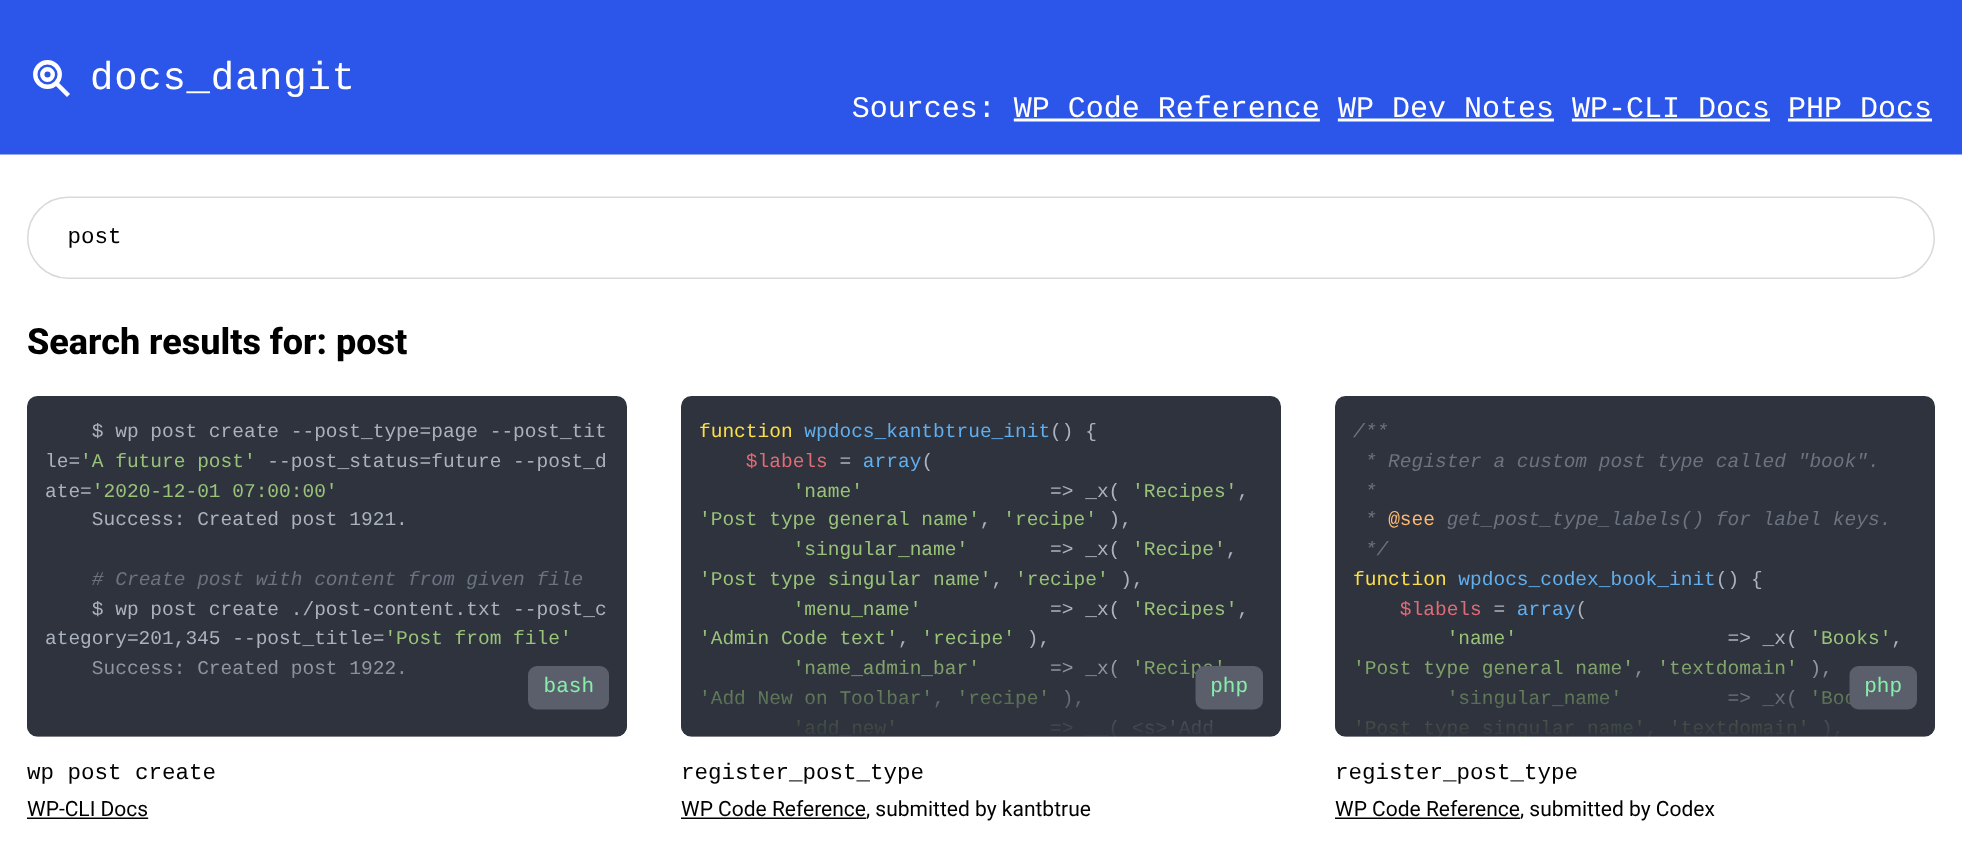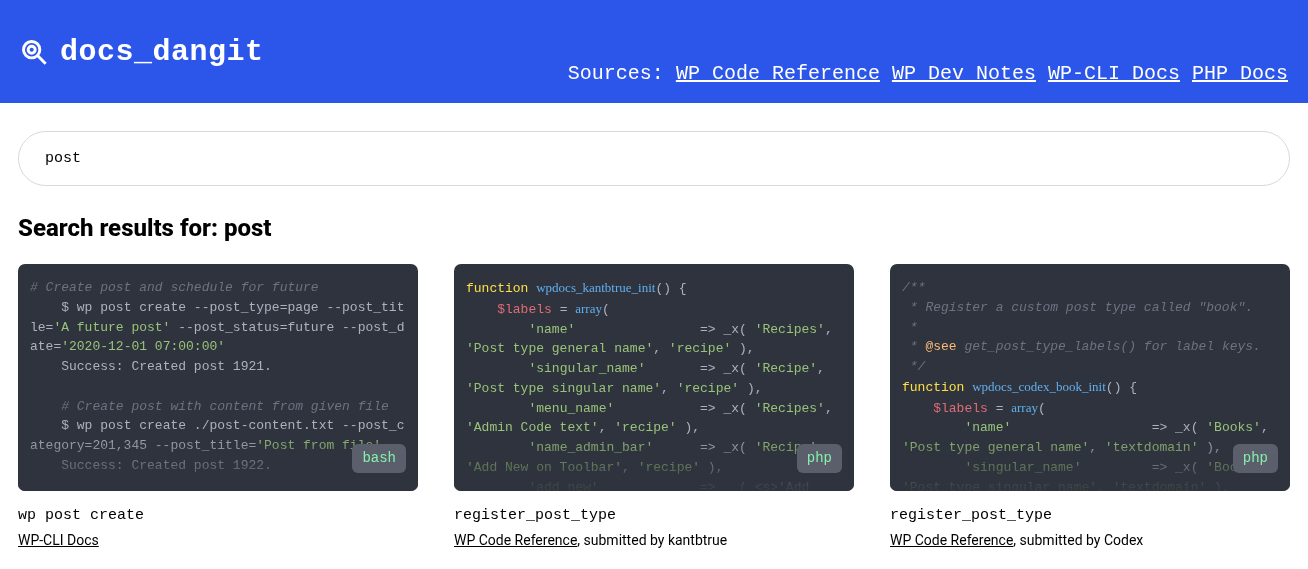--- a/index.html
+++ b/index.html
@@ -9,21 +9,21 @@
 .header {
   background: #2c56ea;
   color: #fff;
   display: flex;
   align-items: center;
   padding: 18px 20px;
   gap: 18px;
 }
 .logo-wrap { display: flex; align-items: center; gap: 12px; }
 .logo-icon { width: 28px; height: 28px; }
-.logo-text { font-size: 30px; font-weight: 700; letter-spacing: 0.5px; }
+.logo-text { font-size: 26px; font-weight: 400; letter-spacing: 0.5px; }
 .tagline { font-size: 14px; margin-left: 6px; }
 .spacer { flex: 1; }
 .sources { font-size: 20px; display: flex; gap: 12px; align-items: center; margin-top: 44px; }
 .sources a { color: #fff; text-decoration: underline; }
 
 .main { padding: 28px 18px; }
 .search-box {
   width: 100%;
   border: 1px solid #d9d9d9;
   border-radius: 30px;
@@ -64,21 +64,21 @@
   font-size: 14px;
 }
 .card-title { font-size: 15px; margin-top: 16px; margin-bottom: 8px;}
 .card-meta { font-size: 14px; }
 .card-meta a { color: #000; }
 
 
 .c-comment { color: #6b7280; font-style: italic; }
 .c-str { color: #98c379; }
 .c-kw { color: #fde047; }
-.c-fn { color: #61afef; font-family: Liberation Serif, serif; }
+.c-fn { color: #61afef; }
 .c-var { color: #e06c75; }
 .c-tag { color: #fdba74; }
 pre { white-space: pre-wrap; word-break: break-all; font-family: inherit; }
 </style>
 </head>
 <body>
 
 <div class="header">
   <div class="logo-wrap">
     <svg class="logo-icon" viewBox="0 0 24 24" fill="none" stroke="#fff" stroke-width="2.5">
@@ -102,21 +102,21 @@
   <input type="text" class="search-box mono" value="post" style="">
 
   <h2 class="results-heading">
     <span>Search results for: </span><span>post</span>
   </h2>
 
   <div class="cards">
 
     <div class="card">
       <div class="code-block mono">
-        <pre><span class="c-comment"># Create post and schedule for future</span>
+        <pre>
     $ wp post create --post_type=page --post_title=<span class="c-str">'A future post'</span> --post_status=future --post_date=<span class="c-str">'2020-12-01 07:00:00'</span>
     Success: Created post 1921.
 
 <span class="c-comment">    # Create post with content from given file</span>
     $ wp post create ./post-content.txt --post_category=201,345 --post_title=<span class="c-str">'Post from file'</span>
     Success: Created post 1922.</pre>
         <div class="fade"></div>
         <span class="lang-badge">bash</span>
       </div>
       <div class="card-title mono">wp post create</div>

